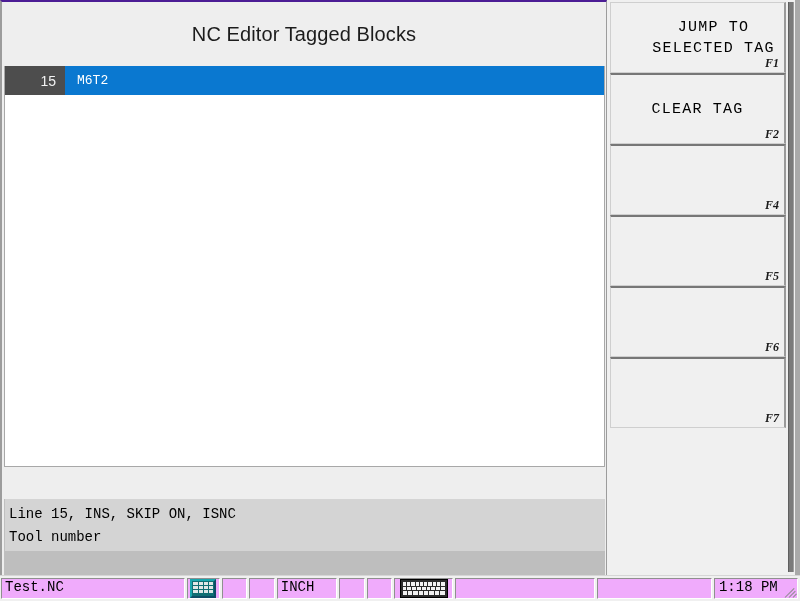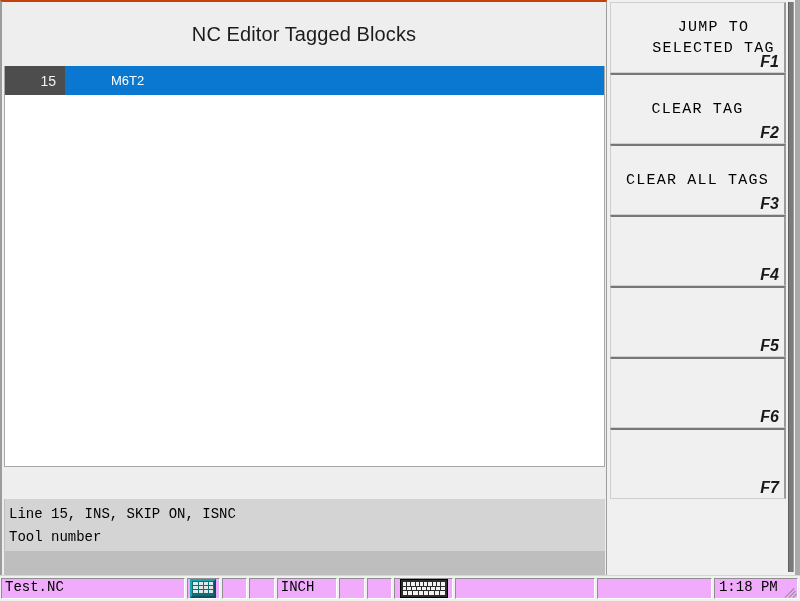--- a/index.html
+++ b/index.html
@@ -24,21 +24,21 @@
 
   
   #left-pane {
     position: absolute;
     left: 0;
     top: 0;
     width: 607px;
     height: 575px;
     box-sizing: border-box;
     background: #eeeeee;
-    border-top: 2px solid #c2410c;
+    border-top: 2px solid #4c1d95;
     border-left: 2px solid #9c9c9c;
     border-right: 1px solid #9c9c9c;
   }
 
   
   #title-bar {
     position: absolute;
     left: 0;
     top: 0;
     right: 0;
@@ -69,43 +69,42 @@
     border-top: none;
     box-sizing: border-box;
     overflow: hidden;
   }
   .tag-row {
     display: flex;
     align-items: stretch;
     height: 29px;
     background: #0a78d0;
     cursor: default;
-    gap: 16px;
   }
   .tag-row .line-no {
     width: 60px;
     min-width: 60px;
     background: #4d4d4d;
     color: #f2f2f2;
     font-family: "Liberation Sans", sans-serif;
     font-size: 14px;
     display: flex;
     align-items: center;
     justify-content: flex-end;
     padding-right: 9px;
     box-sizing: border-box;
   }
   .tag-row .block-text {
     flex: 1;
     color: #ffffff;
-    font-family: Liberation Sans, sans-serif;
+    font-family: Liberation Mono, monospace;
     font-size: 13px;
     display: flex;
     align-items: center;
-    padding-left: 30px;
+    padding-left: 12px;
     box-sizing: border-box;
   }
 
   
   #info-area {
     position: absolute;
     left: 2px;
     top: 470px;
     width: 601px;
     height: 103px;
@@ -174,24 +173,24 @@
     text-align: center;
     line-height: 21px;
     letter-spacing: 1.2px;
     white-space: pre-line;
     padding: 0 6px;
   }
   .softkey .sk-fkey {
     position: absolute;
     right: 5px;
     bottom: 1px;
-    font-family: Liberation Sans, sans-serif;
+    font-family: Liberation Serif, serif;
     font-weight: bold;
     font-style: italic;
-    font-size: 16px;
+    font-size: 12px;
     color: #1a1a1a;
     text-align: right;
   }
   
   #softkey-rail {
     position: absolute;
     left: 181px;
     top: 2px;
     width: 6px;
     height: 570px;
@@ -358,24 +357,20 @@
         <span class="sk-label">JUMP TO
 SELECTED TAG</span>
         <span class="sk-fkey">F1</span>
       </div>
 
       <div class="softkey">
         <span class="sk-label">CLEAR TAG</span>
         <span class="sk-fkey">F2</span>
       </div>
 
-      <div class="softkey">
-        <span class="sk-label">CLEAR ALL TAGS</span>
-        <span class="sk-fkey">F3</span>
-      </div>
 
       <div class="softkey">
         <span class="sk-label"></span>
         <span class="sk-fkey">F4</span>
       </div>
 
       <div class="softkey">
         <span class="sk-label"></span>
         <span class="sk-fkey">F5</span>
       </div>

